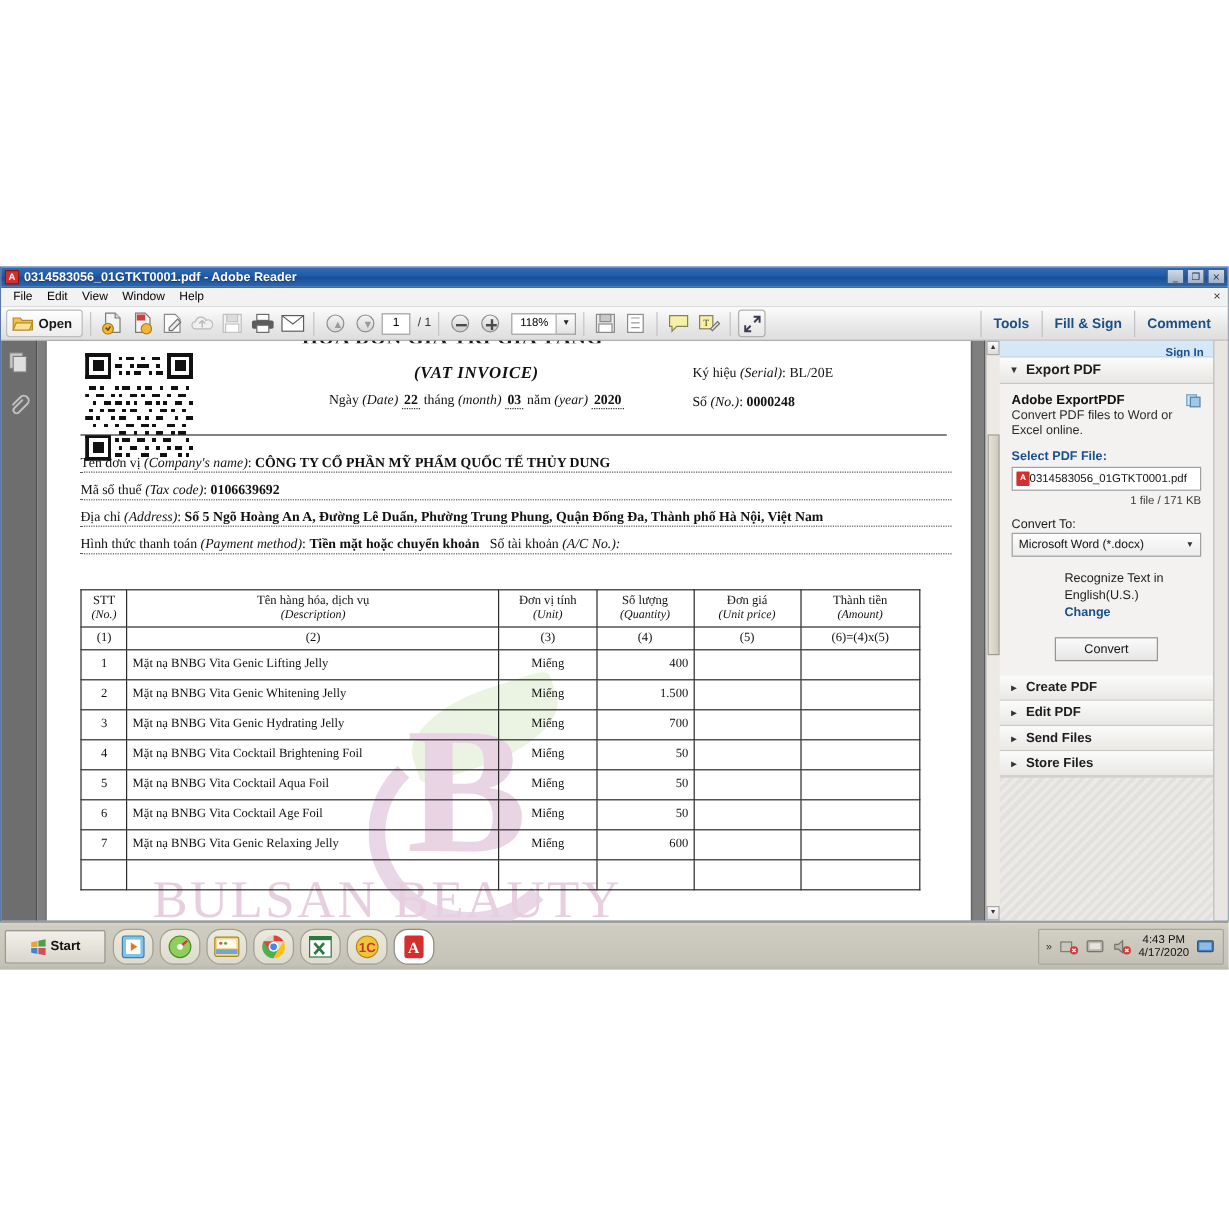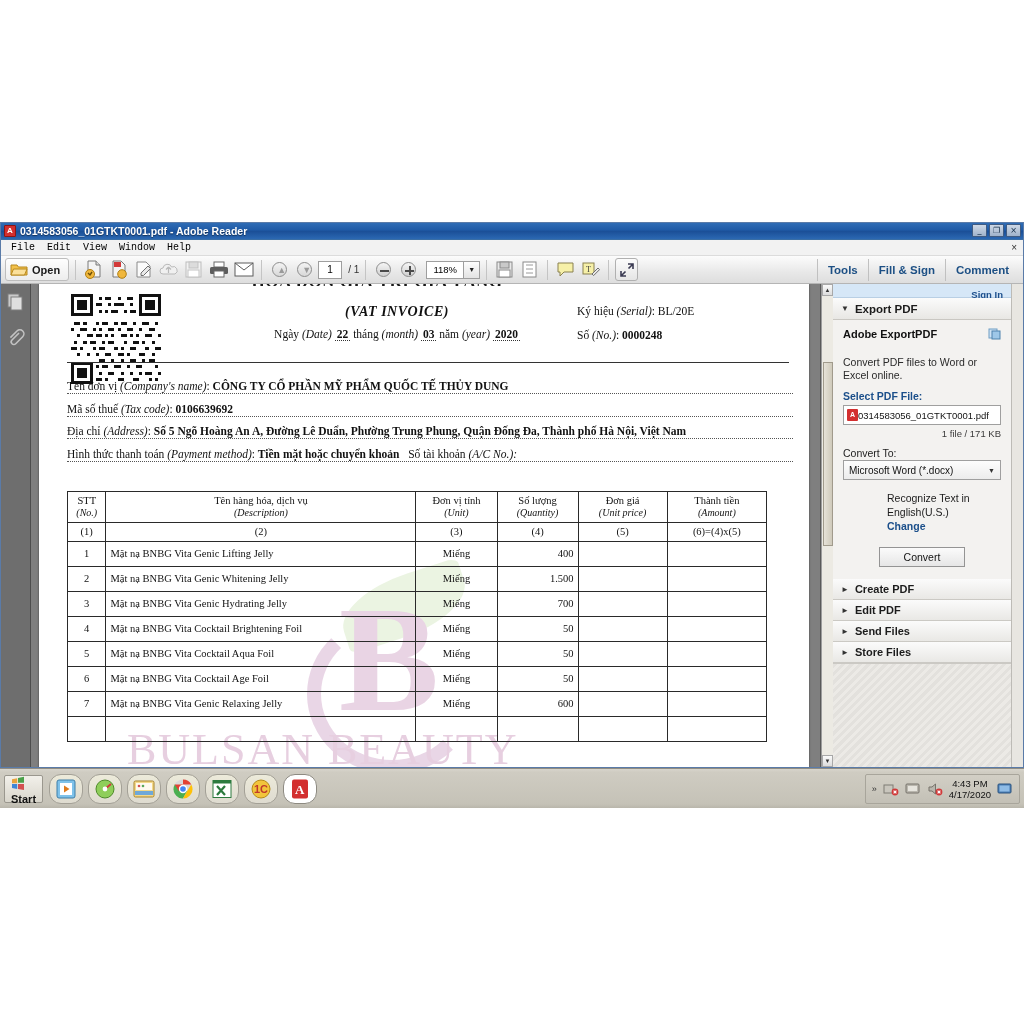--- a/index.html
+++ b/index.html
@@ -40,21 +40,21 @@
     border: 1px solid #415c82; border-radius: 1px;
     font-size: 8px; color: #102a45; line-height: 11px; text-align: center;
     font-family: "DejaVu Sans", sans-serif;
   }
 
   
   .menubar {
     height: 16px; background: #f2f2f2; border-bottom: 1px solid #dcdcdc;
     display: flex; align-items: center; padding-left: 4px; position: relative;
   }
-  .menubar .mi { font-size: 10px; color: #000; padding: 16px 6px; line-height: 14px; font-family: Liberation Mono, monospace; }
+  .menubar .mi { font-size: 10px; color: #000; padding: 16px 6px; line-height: 14px; }
   .menubar .mb-close { position: absolute; right: 6px; font-size: 10px; color: #333; }
 
   
   .toolbar {
     height: 28px; background: linear-gradient(to bottom,#fcfcfc,#e8e8e8 60%,#dedede);
     border-bottom: 1px solid #b5b5b5;
     display: flex; align-items: center; padding: 0 4px; gap: 2px; position: relative;
   }
   .tbtn {
     display: flex; align-items: center; justify-content: center;
@@ -215,21 +215,21 @@
   }
   .signin-bar span { font-size: 9.5px; color: #1d4f8c; font-weight: bold; line-height: 13px; }
   .panel-head {
     height: 22px; display: flex; align-items: center; gap: 6px; padding-left: 8px;
     background: linear-gradient(to bottom,#fbfbfb,#e8e7e4);
     border-bottom: 1px solid #c9c7c2;
     font-size: 11.5px; font-weight: bold; color: #1c1c1c;
   }
   .tri { font-size: 8px; color: #333; }
   .panel-body { padding: 8px 10px 6px 10px; background: #f3f2f0; }
-  .pb-title { font-size: 11px; font-weight: bold; color: #111; margin-bottom: 16px; position: relative;}
+  .pb-title { font-size: 11px; font-weight: bold; color: #111; margin-bottom: 0; position: relative;}
   .pb-desc { font-size: 10.5px; color: #2b2b2b; line-height: 1.25; margin-bottom: 8px; }
   .pb-label { font-size: 10.5px; color: #1b4f8a; font-weight: bold; margin-bottom: 3px; }
   .file-input {
     height: 20px; background: #fff; border: 1px solid #9f9f9f;
     display: flex; align-items: center; gap: 0; padding: 0 3px;
   }
   .file-input .fi-icon {
     width: 11px; height: 12px; background: #d32f2f; border-radius: 1px;
     color: #fff; font-size: 7px; line-height: 12px; text-align: center; font-weight: bold;
   }
@@ -263,23 +263,23 @@
   .panel-scroll { width: 12px; background: #e8e6e1; border-left: 1px solid #bdbbb6; }
 
   
   .taskbar {
     position: absolute; left: 0; top: 768px; width: 1024px; height: 40px;
     background: linear-gradient(to bottom,#d8d5cc 0%,#cfccc2 8%,#c5c2b7 90%,#b9b6ab 100%);
     border-top: 1px solid #8f8c83;
     display: flex; align-items: center; padding: 0 4px;
   }
   .start-btn {
-    display: flex; align-items: flex-start; gap: 3px; height: 28px; padding: 0 6px;
+    display: flex; align-items: center; gap: 3px; height: 28px; padding: 0 20px;
     background: linear-gradient(to bottom,#f2f0ea,#d9d6cc);
-    border: 1px solid #9a978e; border-radius: 2px; margin-right: 6px; flex-direction: column;
+    border: 1px solid #9a978e; border-radius: 2px; margin-right: 6px;
   }
   .start-btn .slabel { font-size: 11px; font-weight: bold; color: #111; }
   .tb-task {
     width: 34px; height: 30px; margin-right: 5px;
     display: flex; align-items: center; justify-content: center;
     background: linear-gradient(to bottom,#eceada,#dedbd0);
     border: 1px solid #a3a096; border-radius: 12px;
   }
   .tb-task.active { background: #fff; border-color: #8d8a81; }
   .tray {

